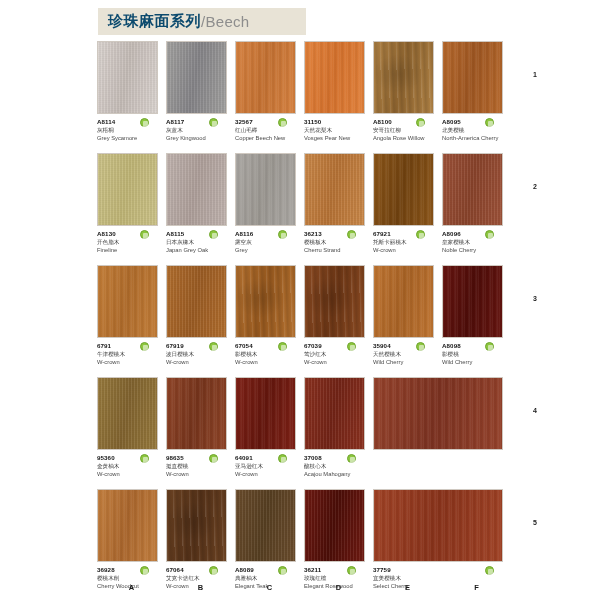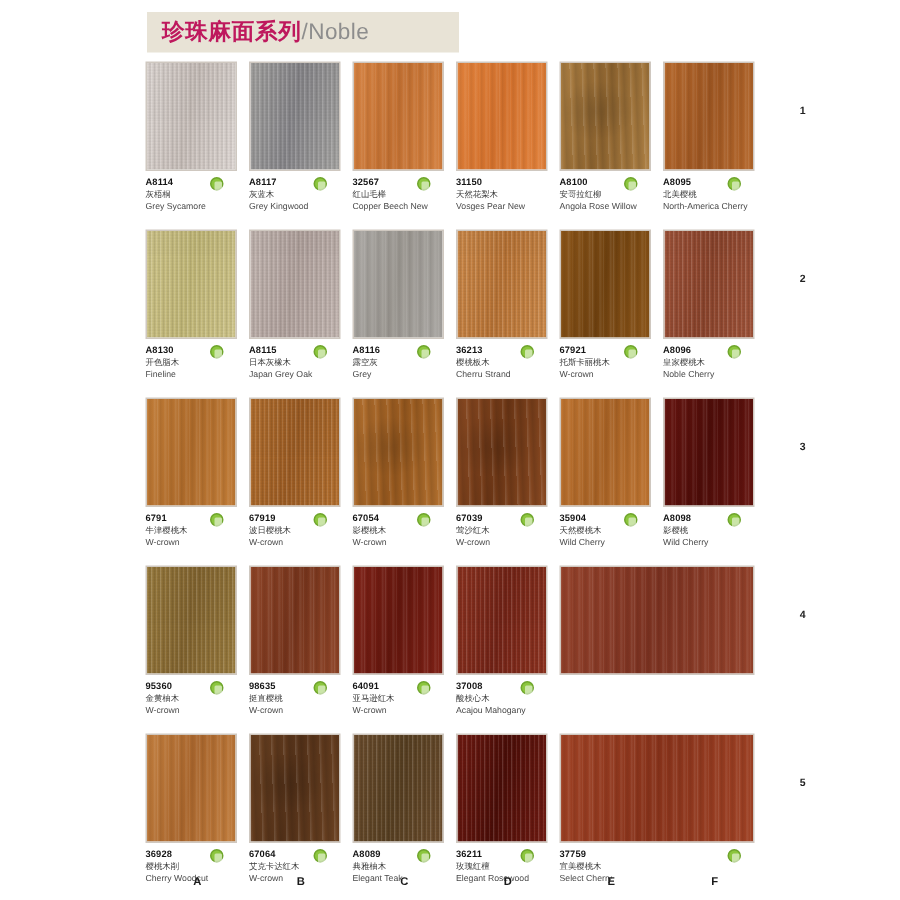--- a/index.html
+++ b/index.html
@@ -22,21 +22,21 @@
     position: absolute;
     left: 98px; top: 8px;
     width: 208px; height: 27px;
     background: #e8e3d6;
     display: flex; align-items: center;
     padding-left: 10px;
   }
   #header .title-cn {
     font-size: 15px;
     font-weight: bold;
-    color: #be185d;
+    color: #0c4a6e;
     letter-spacing: 0.5px;
     font-family: "DejaVu Sans", sans-serif;
   }
   #header .title-en {
     font-size: 15px;
     font-weight: normal;
     color: #8d8d8d;
     letter-spacing: 0.3px;
   }
 
@@ -169,21 +169,21 @@
     text-align: center;
   }
 </style>
 </head>
 <body>
 
 <div id="page">
 
   <div id="header">
     <span class="title-cn">珍珠麻面系列</span>
-      <span class="title-en">/Noble</span>
+      <span class="title-en">/Beech</span>
   </div>
 
   <div id="grid">
       <div class="row">
         <div class="cell">
           <div class="swatch grainy" style="background: linear-gradient(100deg, rgb(222, 215, 211) 0%, rgb(200, 191, 186) 48%, rgb(222, 215, 211) 100%);"></div>
           <div class="label-block">
             <div class="code">A8114</div>
             <div class="name-cn">灰梧桐</div>
             <div class="name-en">Grey Sycamore</div>

